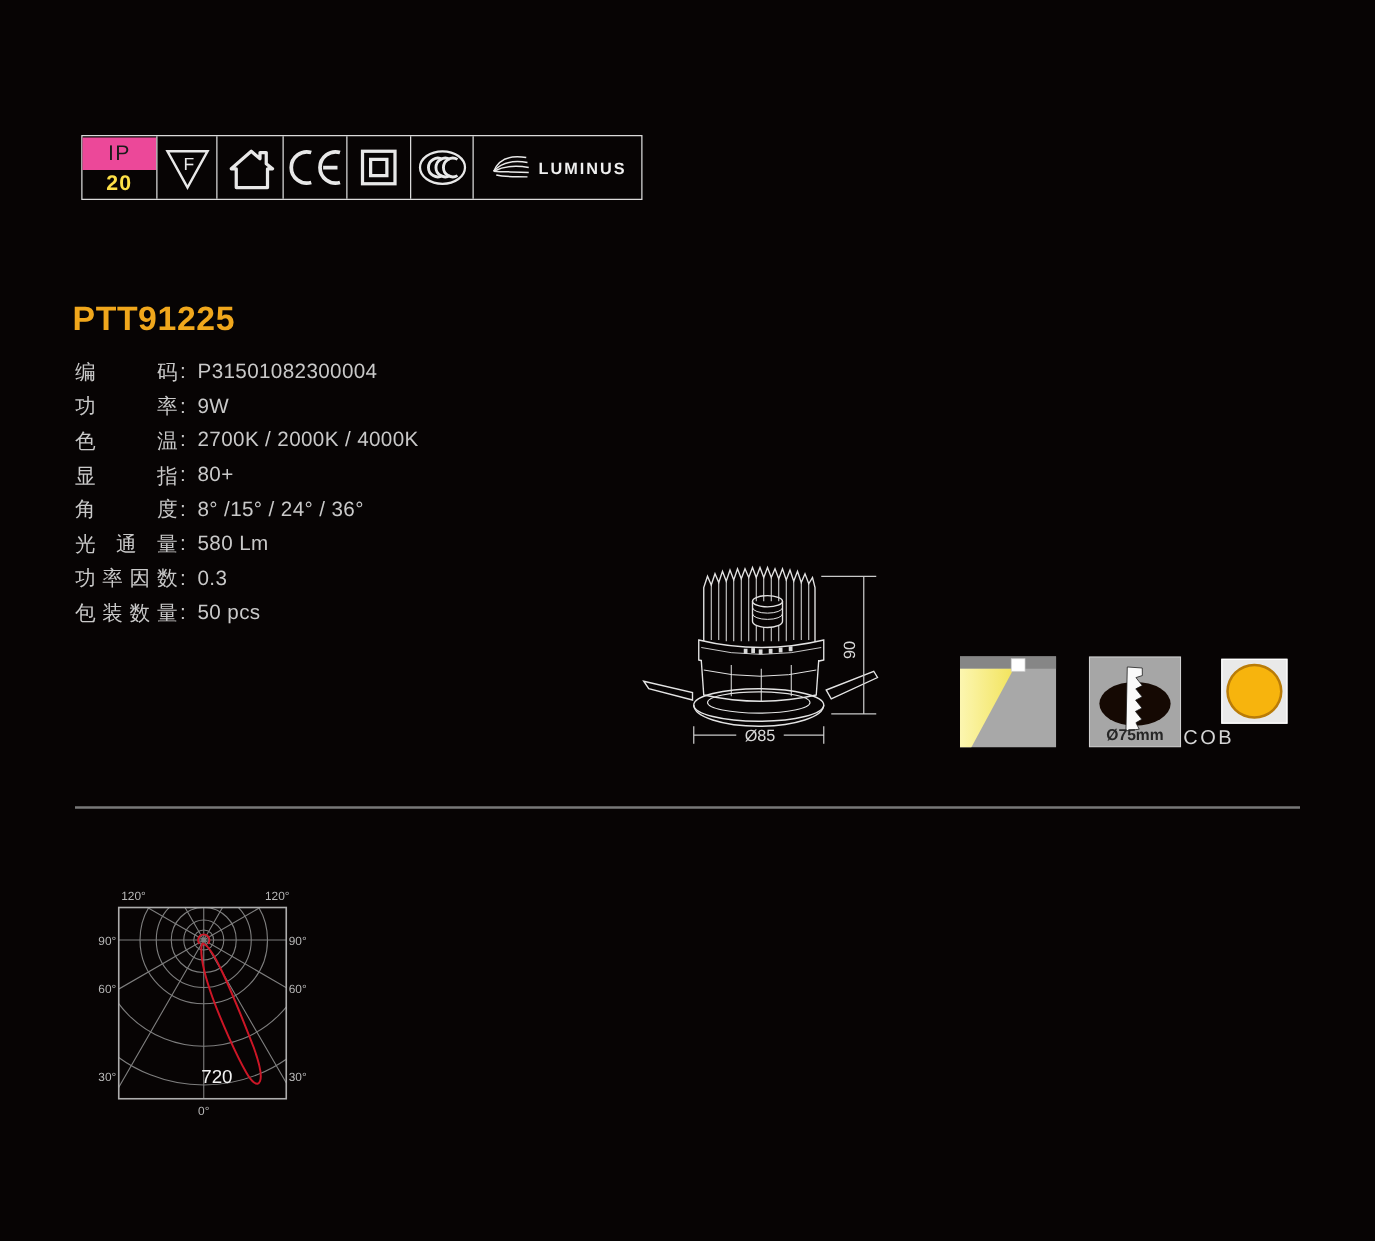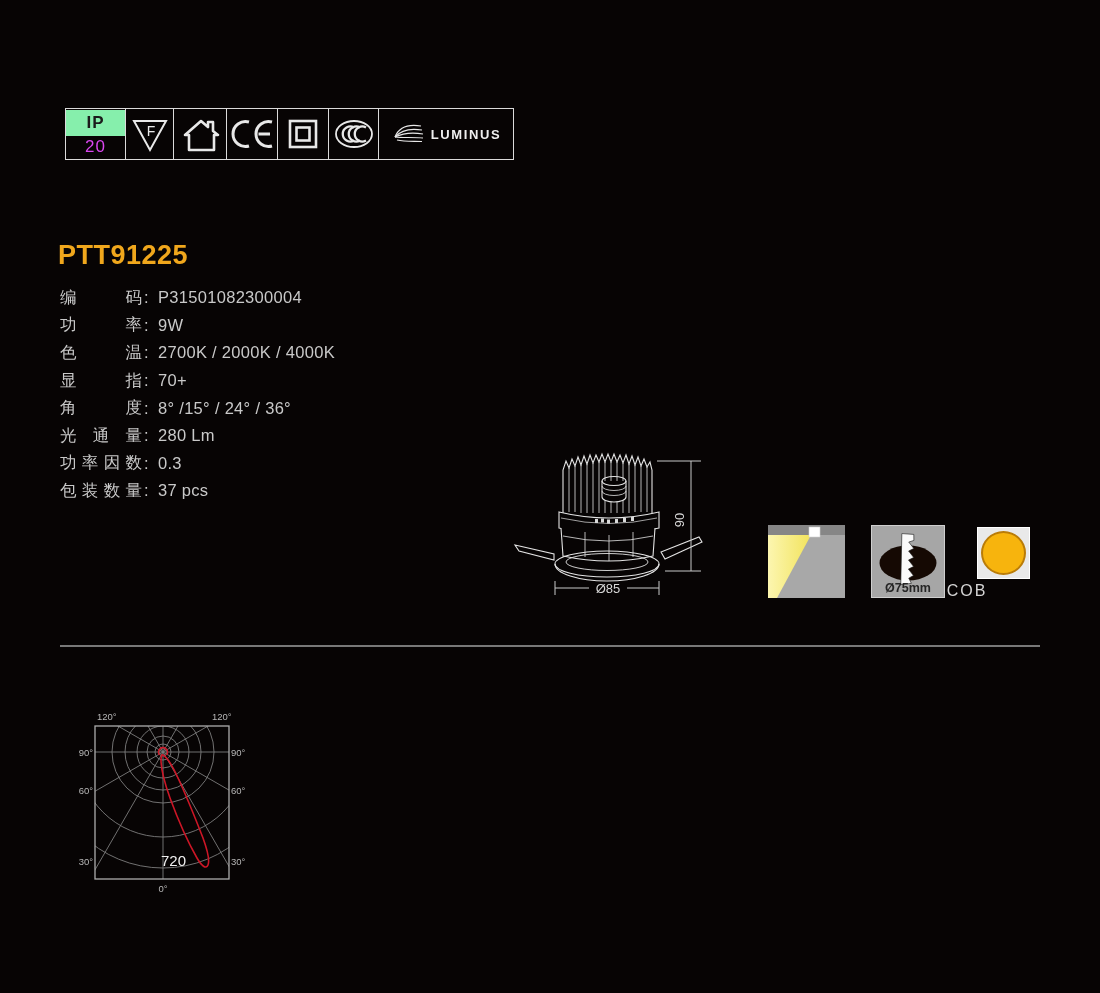--- a/index.html
+++ b/index.html
@@ -5,23 +5,23 @@
   html,body{margin:0;padding:0;background:#070404;}
   #canvas{position:relative;width:1100px;height:993px;background:#070404;overflow:hidden;
           font-family:"Liberation Sans","DejaVu Sans",sans-serif;}
   .abs{position:absolute;}
 
   
   .certbar{left:65px;top:108px;height:52px;display:flex;border:1.5px solid #DADADA;box-sizing:border-box;}
   .certcell{border-left:1.5px solid #DADADA;display:flex;align-items:center;justify-content:center;box-sizing:border-box;height:100%;}
   .certcell:first-child{border-left:none;}
   .ipcell{flex-direction:column;width:59px;padding:0;}
-  .ip-top{width:100%;height:26px;background:#86efac;color:#1b1b1b;font-weight:bold;font-size:17px;
+  .ip-top{width:100%;height:26px;background:#ec4899;color:#1b1b1b;font-weight:normal;font-size:17px;
           display:flex;align-items:center;justify-content:center;letter-spacing:1px;}
-  .ip-bottom{width:100%;height:23px;color:#d946ef;font-size:17px;display:flex;align-items:center;justify-content:center;letter-spacing:1px;}
+  .ip-bottom{width:100%;height:23px;color:#fde047;font-size:17px;display:flex;align-items:center;justify-content:center;letter-spacing:1px;font-weight:bold;}
   .lumi{width:135px;gap:6px;}
   .lumi-text{color:#EFEFEF;font-weight:bold;font-size:13px;letter-spacing:1.6px;}
 
   
   .title{left:58px;top:240px;color:#F0A71C;font-size:27px;font-weight:bold;letter-spacing:.5px;text-align:center;}
   .specs{left:60px;top:284px;width:430px;}
   .spec-row{display:flex;height:27.6px;align-items:center;color:#C9C9C9;font-size:16.5px;}
   .spec-label{display:inline-block;width:82px;text-align:justify;text-align-last:justify;}
   .spec-colon{width:14px;text-align:left;margin-left:2px;}
   .spec-value{letter-spacing:.3px;white-space:pre;}
@@ -105,41 +105,41 @@
         <span class="spec-value">9W</span>
       </div>
     <div class="spec-row">
         <span class="spec-label">色温</span>
         <span class="spec-colon">:</span>
         <span class="spec-value">2700K / 2000K / 4000K</span>
       </div>
     <div class="spec-row">
         <span class="spec-label">显指</span>
         <span class="spec-colon">:</span>
-        <span class="spec-value">70+</span>
+        <span class="spec-value">80+</span>
       </div>
     <div class="spec-row">
         <span class="spec-label">角度</span>
         <span class="spec-colon">:</span>
         <span class="spec-value">8° /15° / 24° / 36°</span>
       </div>
     <div class="spec-row">
         <span class="spec-label">光通量</span>
         <span class="spec-colon">:</span>
-        <span class="spec-value">280 Lm</span>
+        <span class="spec-value">580 Lm</span>
       </div>
     <div class="spec-row">
         <span class="spec-label">功率因数</span>
         <span class="spec-colon">:</span>
         <span class="spec-value">0.3</span>
       </div>
     <div class="spec-row">
         <span class="spec-label">包装数量</span>
         <span class="spec-colon">:</span>
-        <span class="spec-value">37 pcs</span>
+        <span class="spec-value">50 pcs</span>
       </div>
   </div>
 
   <svg class="abs" style="left:505px;top:440px" width="210" height="170" viewBox="0 0 210 170">
     <g fill="none" stroke="#E3E3E3" stroke-width="1.1">
 
       <path d="M58 74 L58 30 L61 21 L64 28 L67 19 L70 26 L73 17 L76 25 L79 16 L82 24 L85 15 L88 23 L91 15 L94 22 L97 14 L100 22 L103 14 L106 22 L109 14 L112 22 L115 15 L118 23 L121 15 L124 24 L127 16 L130 25 L133 17 L136 26 L139 19 L142 27 L145 22 L147 30 L147 74"></path>
       <path d="M64 28 V72 M70 26 V72 M76 25 V73 M82 24 V73 M88 23 V73 M94 22 V73 M100 22 V73 M106 22 V73 M112 22 V73 M118 23 V73 M124 24 V73 M130 25 V72 M136 26 V72 M142 27 V72" stroke-width="0.8"></path>
 
       <path d="M97 41 V57 A12 5 0 0 0 121 57 V41" fill="#070404"></path>

